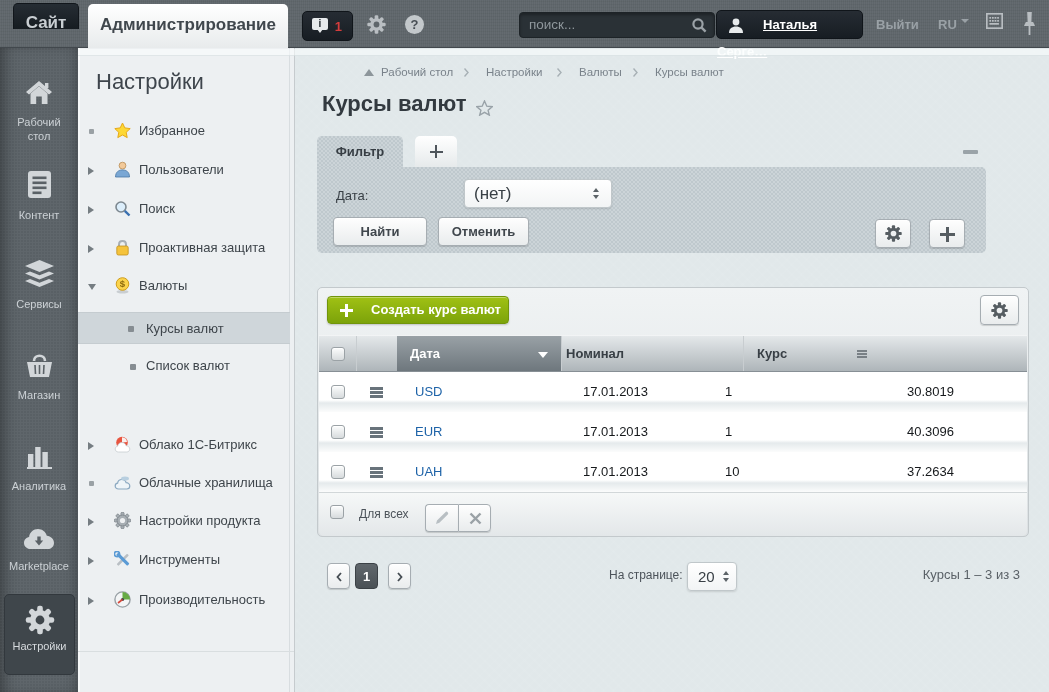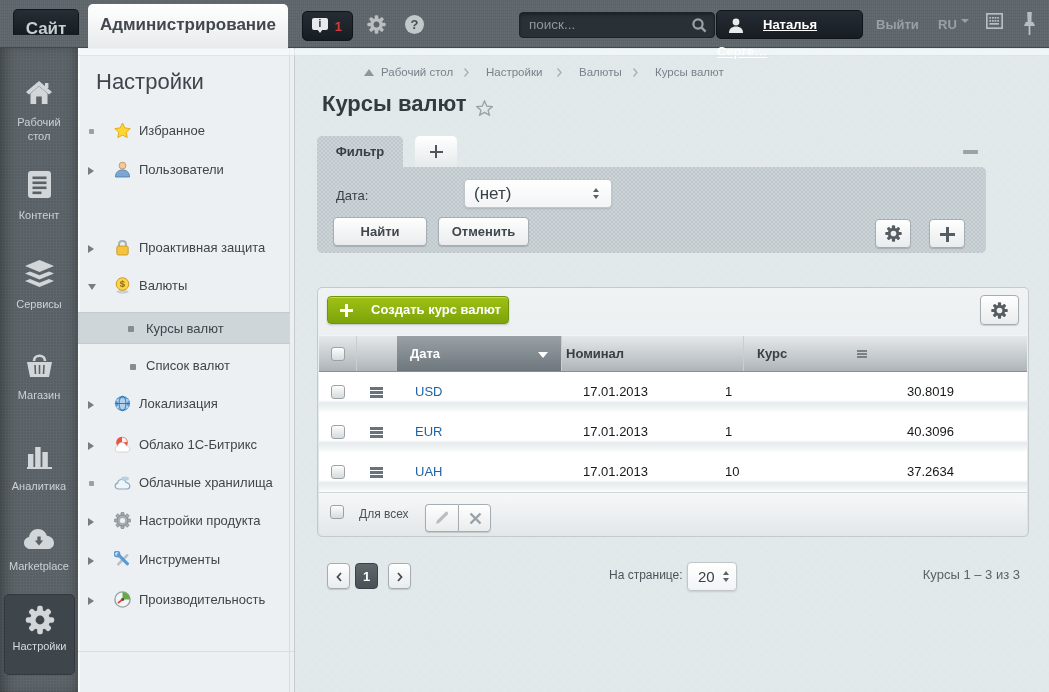--- a/index.html
+++ b/index.html
@@ -11,21 +11,21 @@
 
 #topbar {
   position:absolute; left:0; top:0; width:1049px; height:48px;
   background-color:#5f666b;
   background-image:
     repeating-linear-gradient(90deg, rgba(255,255,255,.035) 0 1px, transparent 1px 2px),
     repeating-linear-gradient(0deg, rgba(0,0,0,.045) 0 1px, transparent 1px 3px);
   border-bottom:1px solid #42484d;
 }
 .tab-site {
-  position:absolute; left:13px; top:9px; width:66px; height:26px;
+  position:absolute; left:13px; top:3px; width:66px; height:26px;
   background:linear-gradient(#262d34,#161c21);
   border:1px solid #11161b; border-bottom:none;
   border-radius:5px 5px 0 0;
   color:#c9ced2; font-size:17px; font-weight:bold;
   text-align:center; line-height:37px;
 }
 .tab-admin {
   position:absolute; left:88px; top:4px; width:200px; height:44px;
   background:linear-gradient(#ffffff,#e8ebec);
   border-radius:5px 5px 0 0;
@@ -352,20 +352,28 @@
       </svg>
       <div class="mtxt">Пользователи</div>
     </div>
   <div class="mi" style="top:71px">
       <div class="mark sq"></div>
       <svg class="mico" viewBox="0 0 17 17" width="17" height="17">
         <path d="M8.5 1 L10.8 5.9 L16.2 6.6 L12.2 10.3 L13.2 15.6 L8.5 13 L3.8 15.6 L4.8 10.3 L0.8 6.6 L6.2 5.9 Z" fill="#fdd835" stroke="#e6a817" stroke-width="1"></path>
       </svg>
       <div class="mtxt">Избранное</div>
     </div>
+  <div class="mi" style="top:149px">
+      <div class="mark arr-r"></div>
+      <svg class="mico" viewBox="0 0 17 17" width="17" height="17">
+        <circle cx="7" cy="7" r="5" fill="#dceefb" stroke="#7d8890" stroke-width="1.6"></circle>
+        <line x1="10.8" y1="10.8" x2="15.5" y2="15.5" stroke="#3a70b0" stroke-width="2.4"></line>
+      </svg>
+      <div class="mtxt">Поиск</div>
+    </div>
   <div class="mi" style="top:188px">
       <div class="mark arr-r"></div>
       <svg class="mico" viewBox="0 0 17 17" width="17" height="17">
         <path d="M5 8 L5 5.4 C5 0.8 12 0.8 12 5.4 L12 8" fill="none" stroke="#a8afb5" stroke-width="2"></path>
         <rect x="2.8" y="7" width="11.4" height="9" rx="1.6" fill="#f5c33c" stroke="#c2901c" stroke-width=".8"></rect>
       </svg>
       <div class="mtxt">Проактивная защита</div>
     </div>
   <div class="mi" style="top:226px">
       <div class="mark arr-d"></div>
@@ -376,30 +384,20 @@
       </svg>
       <div class="mtxt">Валюты</div>
     </div>
   <div class="mi-sel" style="top:264px">
       <div class="mi-sub-mark" style="top:13px"></div>
       <div class="mi-sub-txt" style="top:8px">Курсы валют</div>
     </div>
   <div class="mi" style="top:306px">
       <div class="mi-sub-mark" style="top:10px;left:52px"></div>
       <div class="mi-sub-txt">Список валют</div>
-    </div>
-  <div class="mi" style="top:344px">
-      <div class="mark arr-r"></div>
-      <svg class="mico" viewBox="0 0 17 17" width="17" height="17">
-        <circle cx="8.5" cy="8.5" r="7.6" fill="#5b9bd5"></circle>
-        <path d="M2 5 C6 2.6 11 2.6 15 5 C12 9 12 9 15 12.5 C11 14.8 6 14.8 2 12.5 C5 9 5 9 2 5Z" fill="#bfdcf2" opacity=".85"></path>
-        <ellipse cx="8.5" cy="8.5" rx="3.4" ry="7.4" fill="none" stroke="#2f6ea8" stroke-width=".9"></ellipse>
-        <line x1="1" y1="8.5" x2="16" y2="8.5" stroke="#2f6ea8" stroke-width=".9"></line>
-      </svg>
-      <div class="mtxt">Локализация</div>
     </div>
   <div class="mi" style="top:385px">
       <div class="mark arr-r"></div>
       <svg class="mico" viewBox="0 0 17 17" width="17" height="17">
         <circle cx="8" cy="6.5" r="5.8" fill="#e8543f"></circle>
         <path d="M8 1.2 A5.4 5.4 0 0 1 13 6 L8 6.5 Z" fill="#f8f0ee"></path>
         <path d="M4.5 16 C2.6 16 1.2 14.7 1.2 13 C1.2 11.6 2.2 10.4 3.6 10.2 C3.9 8.1 5.7 6.5 7.9 6.5 C9.9 6.5 11.6 7.8 12.1 9.7 C14 9.8 15.8 11.3 15.8 13.1 C15.8 14.7 14.4 16 12.8 16 Z" fill="#fff" stroke="#c7cdd1" stroke-width=".8"></path>
       </svg>
       <div class="mtxt">Облако 1С-Битрикс</div>
     </div>

